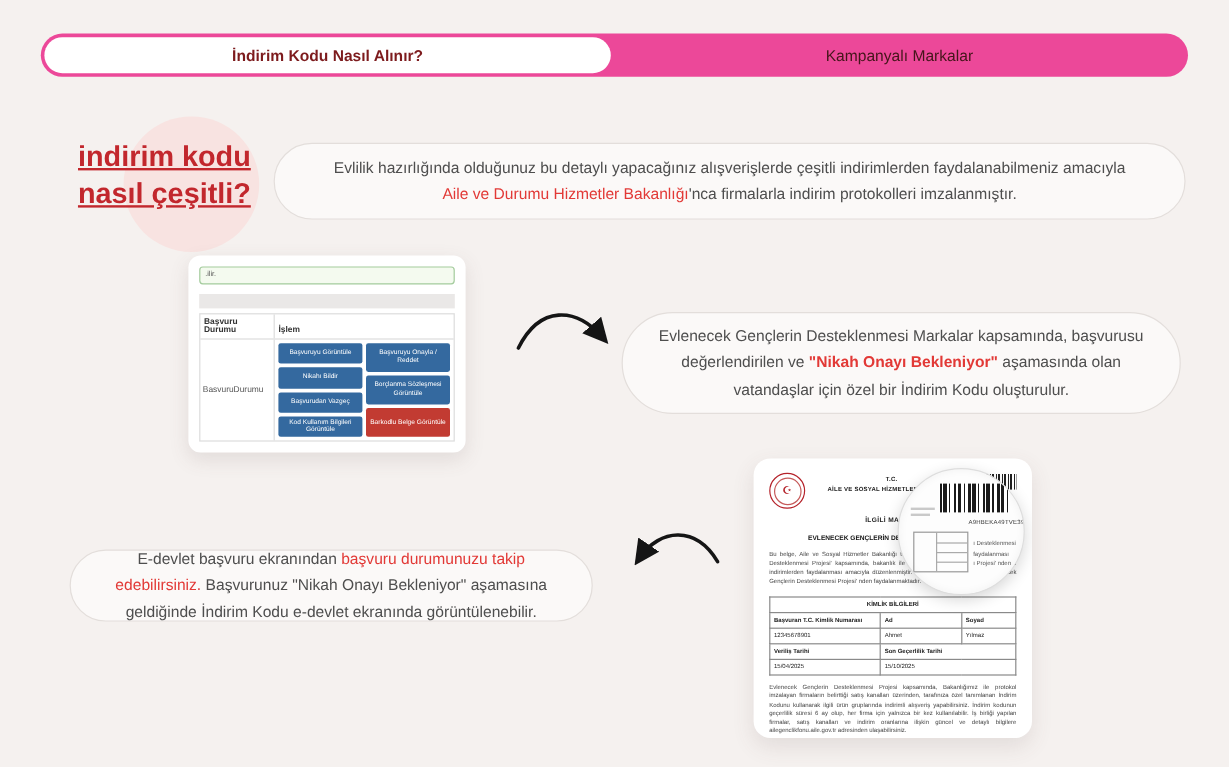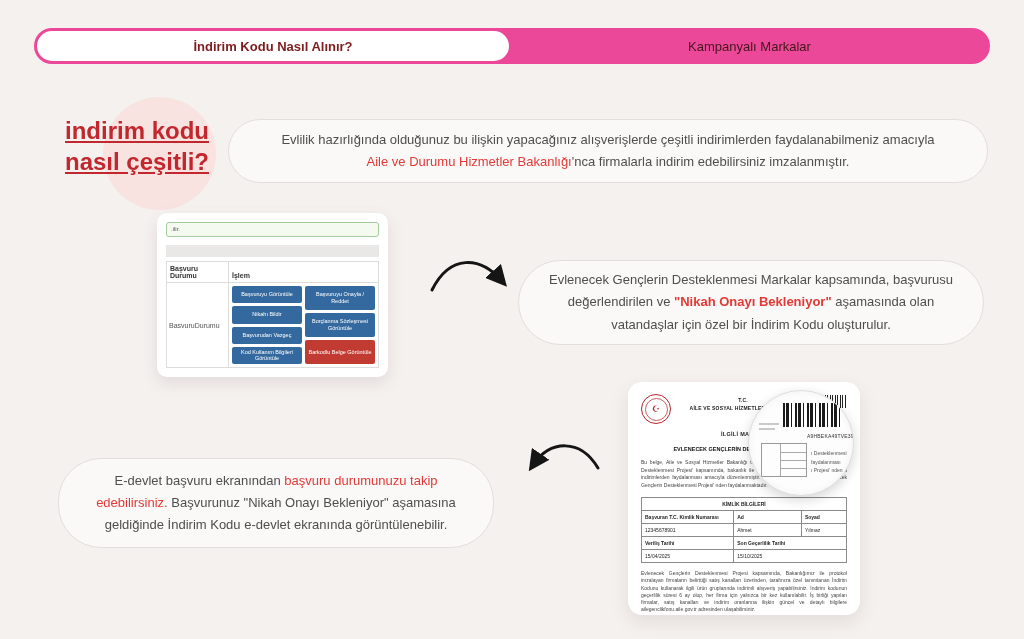--- a/index.html
+++ b/index.html
@@ -21,21 +21,21 @@
   .heading-circle { position:absolute; left:103px; top:97px; width:113px; height:113px;
     border-radius:50%; background:#f8e3e1; }
   .heading { position:absolute; left:28px; top:116px; width:218px; text-align:center;
     font-size:24px; font-weight:800; color:#c2272d; line-height:1.28;text-decoration:underline; }
   
   .pill-box { position:absolute; background:#fbf9f8; border:1px solid #e3dedb;
     display:flex; align-items:center; justify-content:center; text-align:center;
     font-size:13px; color:#4e4e4e; line-height:1.7; box-sizing:border-box; }
   #intro-box { left:228px; top:119px; width:760px; height:64px; border-radius:33px; padding:0 42px; }
   #step2-box { left:518px; top:260px; width:466px; height:85px; border-radius:43px; padding:0 30px; }
-  #step3-box { left:58px;  top:458px; width:436px; height:90px; border-radius:43px; padding:0 26px; }
+  #step3-box { left:58px;  top:458px; width:436px; height:60px; border-radius:43px; padding:0 26px; }
   .red-inline { color:#e23936; }
   .red-bold   { color:#e23936; font-weight:bold; }
   
   #shot-card { position:absolute; left:157px; top:213px; width:231px; height:164px;
     background:#fff; border-radius:10px; box-shadow:0 6px 16px rgba(100,75,75,.13); }
   .shot-alert { position:absolute; left:9px; top:9px; right:9px; height:15px;
     background:#f4faef; border:1px solid #a3cb9c; border-radius:3px;
     font-size:6px; color:#555; line-height:13px; padding-left:4px; box-sizing:border-box; }
   .shot-strip { position:absolute; left:9px; top:32px; right:9px; height:12px; background:#eae8e7; }
   .shot-table { position:absolute; left:9px; top:48px; right:9px; bottom:9px;
@@ -107,21 +107,21 @@
 </div>
 
 <div class="heading-circle"></div>
 <div class="heading">
   <div>indirim kodu</div>
   <div>nasıl çeşitli?</div>
 </div>
 
 <div class="pill-box" id="intro-box">
   <div>
-    <span>Evlilik hazırlığında olduğunuz bu ilişkin yapacağınız alışverişlerde çeşitli indirimlerden faydalanabilmeniz amacıyla </span><span class="red-inline">Aile ve Durumu Hizmetler Bakanlığı</span><span>'nca firmalarla indirim edebilirsiniz imzalanmıştır.</span>
+    <span>Evlilik hazırlığında olduğunuz bu detaylı yapacağınız alışverişlerde çeşitli indirimlerden faydalanabilmeniz amacıyla </span><span class="red-inline">Aile ve Durumu Hizmetler Bakanlığı</span><span>'nca firmalarla indirim protokolleri imzalanmıştır.</span>
   </div>
 </div>
 
 <div id="shot-card">
   <div class="shot-alert">.ilir.</div>
   <div class="shot-strip"></div>
   <div class="shot-table">
     <div class="sh-row">
       <div class="sh-col1">Başvuru Durumu</div>
       <div class="sh-col2">İşlem</div>

